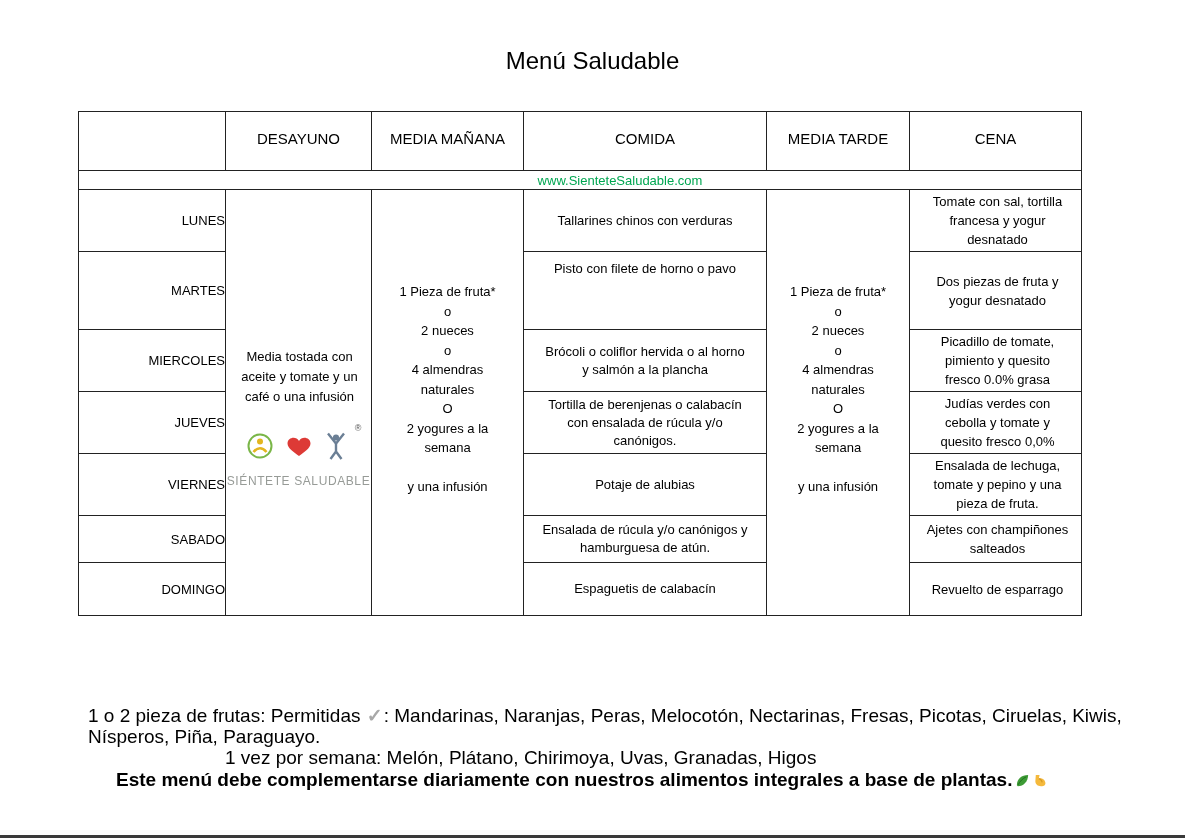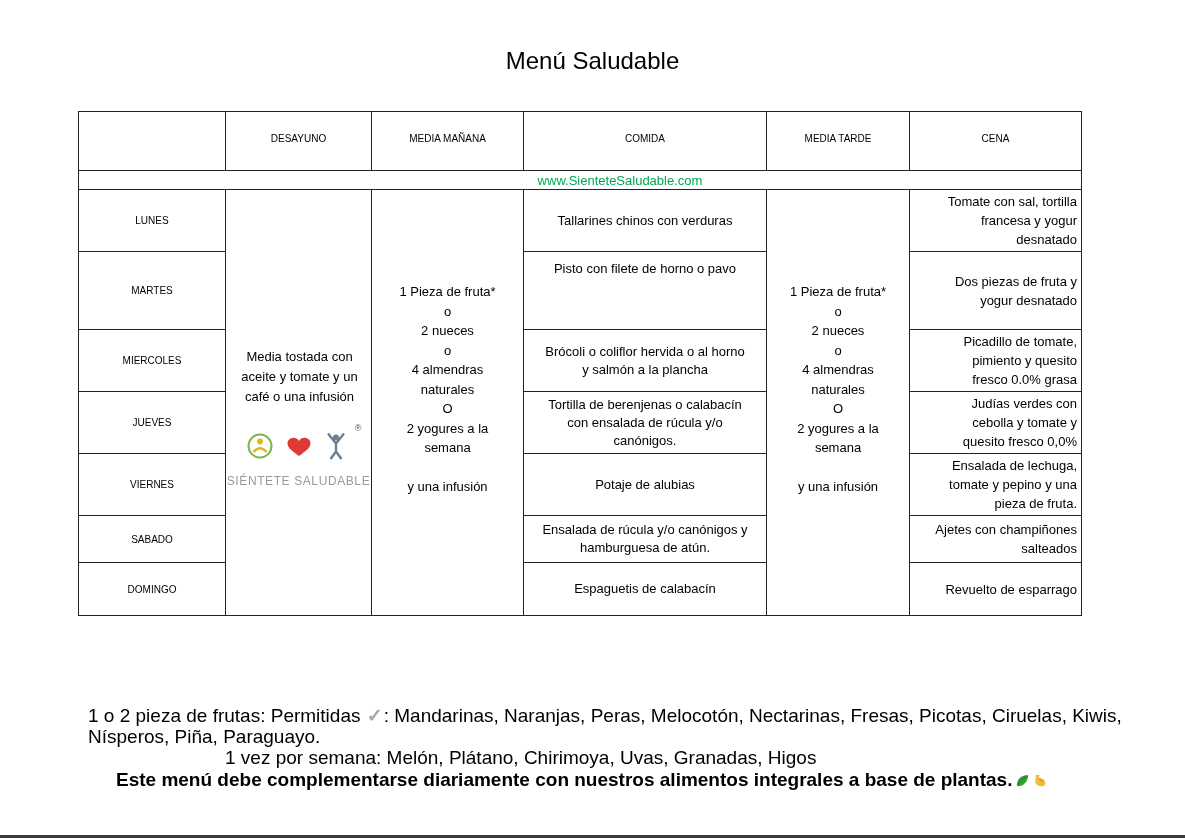--- a/index.html
+++ b/index.html
@@ -37,49 +37,49 @@
   tr.h-jueves { height: 58px; }
   tr.h-viernes { height: 59px; }
   tr.h-sabado { height: 47px; }
   tr.h-domingo { height: 53px; }
 
   th.colhead {
     vertical-align: bottom;
     text-align: center;
     font-weight: 400;
     padding-bottom: 6px;
-    font-size: 10px;
+    font-size: 15px;
   }
 
   td.web-row {
     text-align: center;
     padding-left: 80px;
     font-size: 13px;
   }
   .weblink { color: #00A651; cursor: pointer; }
 
-  td.day { text-align: center; font-size: 10px; }
+  td.day { text-align: right; font-size: 13px; }
 
   td.snack-cell {
     text-align: center;
     white-space: pre-line;
     line-height: 19.5px;
     padding-bottom: 26px;
   }
 
   td.comida {
     text-align: center;
     white-space: pre-line;
     line-height: 18px;
     padding: 2px 4px;
   }
   td.comida.vtop { vertical-align: top; padding-top: 8px; }
 
   td.cena {
-    text-align: right;
+    text-align: center;
     white-space: pre-line;
     line-height: 19px;
     padding: 2px 4px 2px 8px;
   }
 
   td.desayuno-cell { vertical-align: middle; }
   .desayuno-inner {
     display: flex; flex-direction: column; align-items: center;
     padding-top: 30px;
   }

